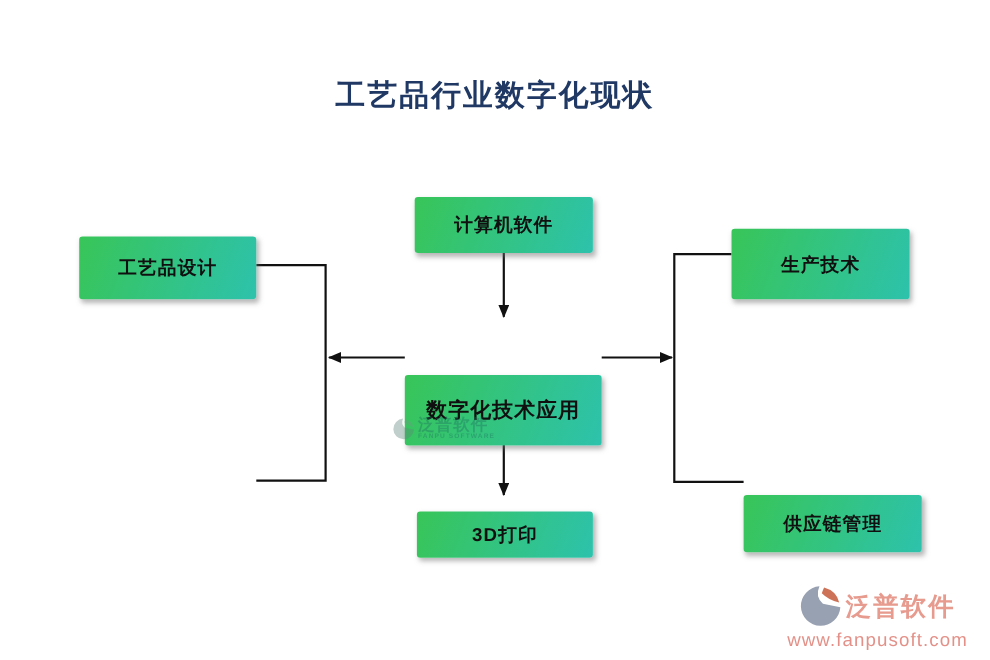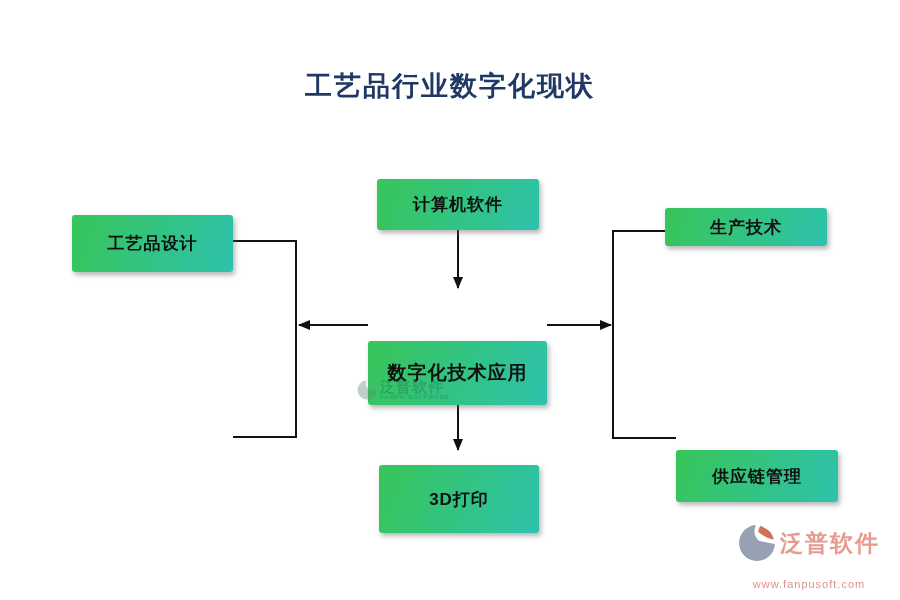--- a/index.html
+++ b/index.html
@@ -34,24 +34,24 @@
     background: linear-gradient(110deg, var(--node-gradient-start, #38C558), var(--node-gradient-end, #2DC2AC));
     color: var(--node-text-color, #101010);
     font-weight: bold;
     font-size: 17px;
     letter-spacing: 1px;
     border-radius: 3px;
     box-shadow: 2px 3px 5px rgba(110,110,110,0.5);
   }
   .node-top          { left: 377px; top: 147px; width: 162px; height: 51px; margin-top: 32px; }
   .node-center       { left: 368px; top: 293px; width: 179px; height: 64px; font-size: 19px; margin-top: 48px; }
-  .node-bottom       { left: 379px; top: 465px; width: 160px; height: 68px; }
+  .node-bottom       { left: 379px; top: 465px; width: 160px; height: 42px; }
   .node-left-top     { left: 72px;  top: 215px; width: 161px; height: 57px; }
   .node-left-bottom  { left: 72px;  top: 410px; width: 161px; height: 52px; }
-  .node-right-top    { left: 665px; top: 208px; width: 162px; height: 38px; }
+  .node-right-top    { left: 665px; top: 208px; width: 162px; height: 64px; }
   .node-right-bottom { left: 676px; top: 414px; width: 162px; height: 52px; margin-top: 36px; }
 
   svg.connectors {
     position: absolute;
     left: 0; top: 0;
     width: 900px; height: 600px;
     pointer-events: none;
   }
   .conn {
     stroke: var(--connector-color, #111111);
@@ -103,22 +103,22 @@
     align-items: center;
     gap: 4px;
   }
   .fw-name {
     font-size: 23px;
     font-weight: bold;
     color: var(--watermark-name-color, #E79A8E);
     letter-spacing: 2px;
   }
   .fw-url {
-    margin-top: 17px;
-    font-size: 11px;
+    margin-top: 3px;
+    font-size: 17px;
     color: var(--watermark-url-color, #E39188);
     letter-spacing: 1px;
   }
 </style>
 </head>
 <body>
 
 <div class="stage">
 
   <div class="page-title">工艺品行业数字化现状</div>

